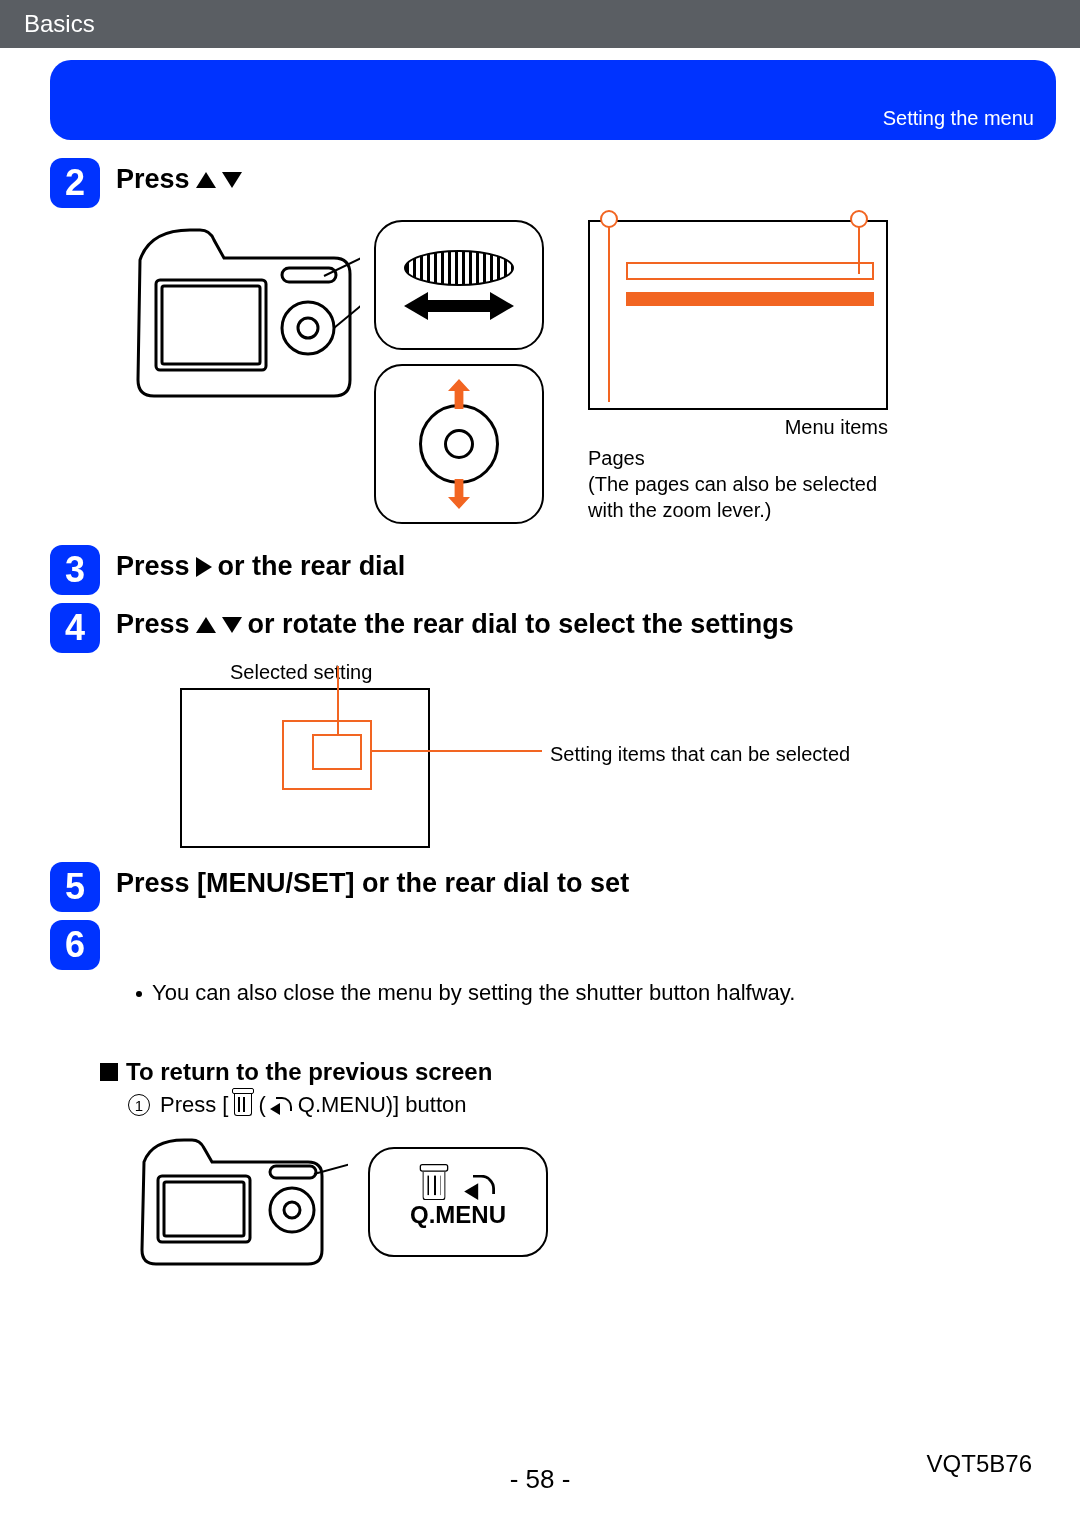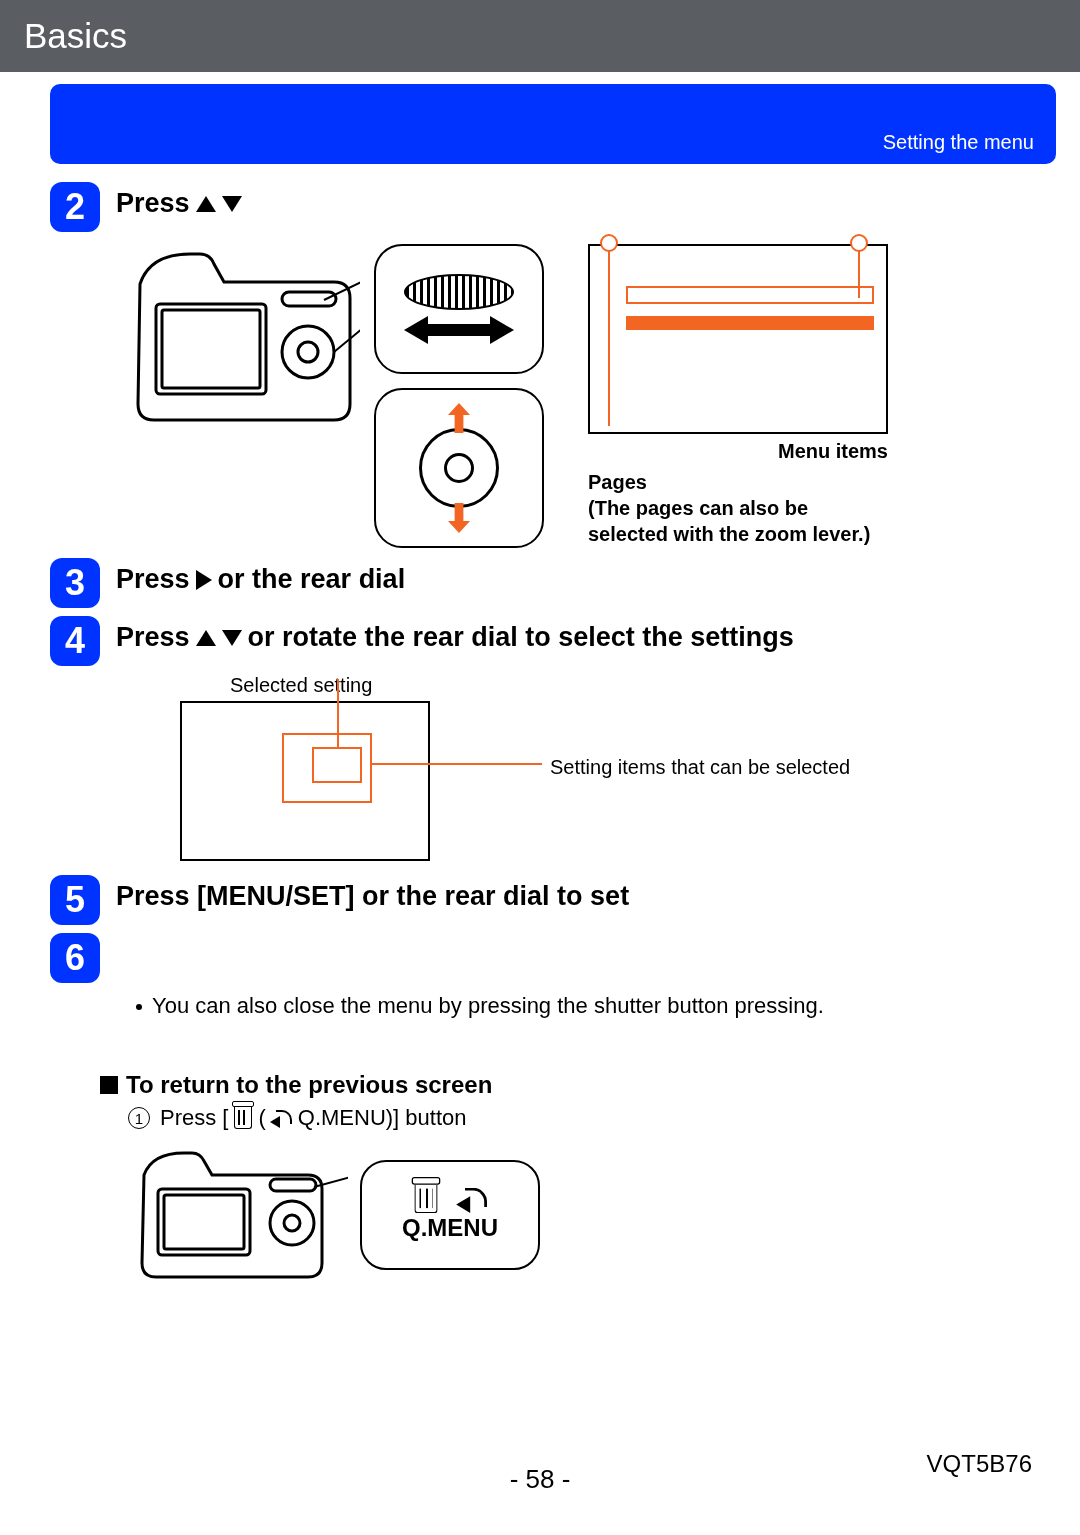--- a/index.html
+++ b/index.html
@@ -7,30 +7,30 @@
     width: 1080px;
     height: 1535px;
     background: #ffffff;
     font-family: Arial, Helvetica, sans-serif;
     position: relative;
     color: #000;
   }
   .header-bar {
     background: #5a5e63;
     color: #fff;
-    height: 72px;
+    height: 48px;
     padding: 16px 24px;
-    font-size: 35px;
+    font-size: 24px;
     display: flex;
     align-items: center;
   }
   .blue-block {
     margin: 12px 24px 0 50px;
     background: #0033ff;
-    border-radius: 10px;
+    border-radius: 21px;
     height: 80px;
     position: relative;
   }
   .blue-block .sub-label {
     color: #fff;
     position: absolute;
     right: 22px;
     bottom: 10px;
     font-size: 20px;
   }
@@ -67,22 +67,21 @@
     display: inline-block;
     width: 0; height: 0;
     vertical-align: middle;
   }
   .tri-up { border-left: 10px solid transparent; border-right: 10px solid transparent; border-bottom: 16px solid #000; }
   .tri-down { border-left: 10px solid transparent; border-right: 10px solid transparent; border-top: 16px solid #000; }
   .tri-right { border-top: 10px solid transparent; border-bottom: 10px solid transparent; border-left: 16px solid #000; }
   .illus-row {
     display: flex;
     gap: 14px;
-    margin: 12px 0 10px 70px;
-    font-weight: bold;
+    margin: 12px 0 21px 70px;
   }
   .camera-svg-wrap { width: 240px; }
   .dial-callout {
     width: 170px; height: 130px;
     border: 2px solid #000;
     border-radius: 28px;
     display: flex; flex-direction: column;
     align-items: center; justify-content: center;
     gap: 6px;
     position: relative;
@@ -220,21 +219,21 @@
   .return-icon::before {
     content:""; position:absolute; right:0; top:0; width:14px; height:12px;
     border:2px solid #000; border-left:none; border-bottom:none; border-top-right-radius:10px;
   }
   .return-icon::after {
     content:""; position:absolute; left:-2px; top:6px;
     width:0;height:0; border-top:6px solid transparent; border-bottom:6px solid transparent; border-right:10px solid #000;
   }
 
   .return-illus {
-    display:flex; align-items:center; gap:12px;
+    display:flex; align-items:center; gap:20px;
     margin: 14px 0 0 28px;
   }
   .qmenu-callout {
     width: 180px; height: 110px;
     border:2px solid #000; border-radius:26px;
     display:flex; flex-direction:column; align-items:center; justify-content:center;
     font-size:24px; font-weight:bold;
   }
   .qmenu-icons { display:flex; gap:24px; align-items:center; margin-bottom:4px; }
   .qmenu-icons .trash-icon { transform: scale(1.3); }
@@ -352,21 +351,21 @@
 
   <div class="step-row">
     <div class="step-num">5</div>
     <div class="step-text">Press [MENU/SET] or the rear dial to set</div>
   </div>
 
   <div class="step-row">
     <div class="step-num">6</div>
   </div>
   <div class="sub-bullet">
-    <span class="dot"></span><span>You can also close the menu by pressing the shutter button pressing.</span>
+    <span class="dot"></span><span>You can also close the menu by setting the shutter button halfway.</span>
   </div>
 
   <div class="return-section">
     <div class="return-heading">
       <span class="sq-bullet"></span>
       <span>To return to the previous screen</span>
     </div>
     <div class="return-line">
       <span class="circ-num">1</span>
       <span>Press [</span>

